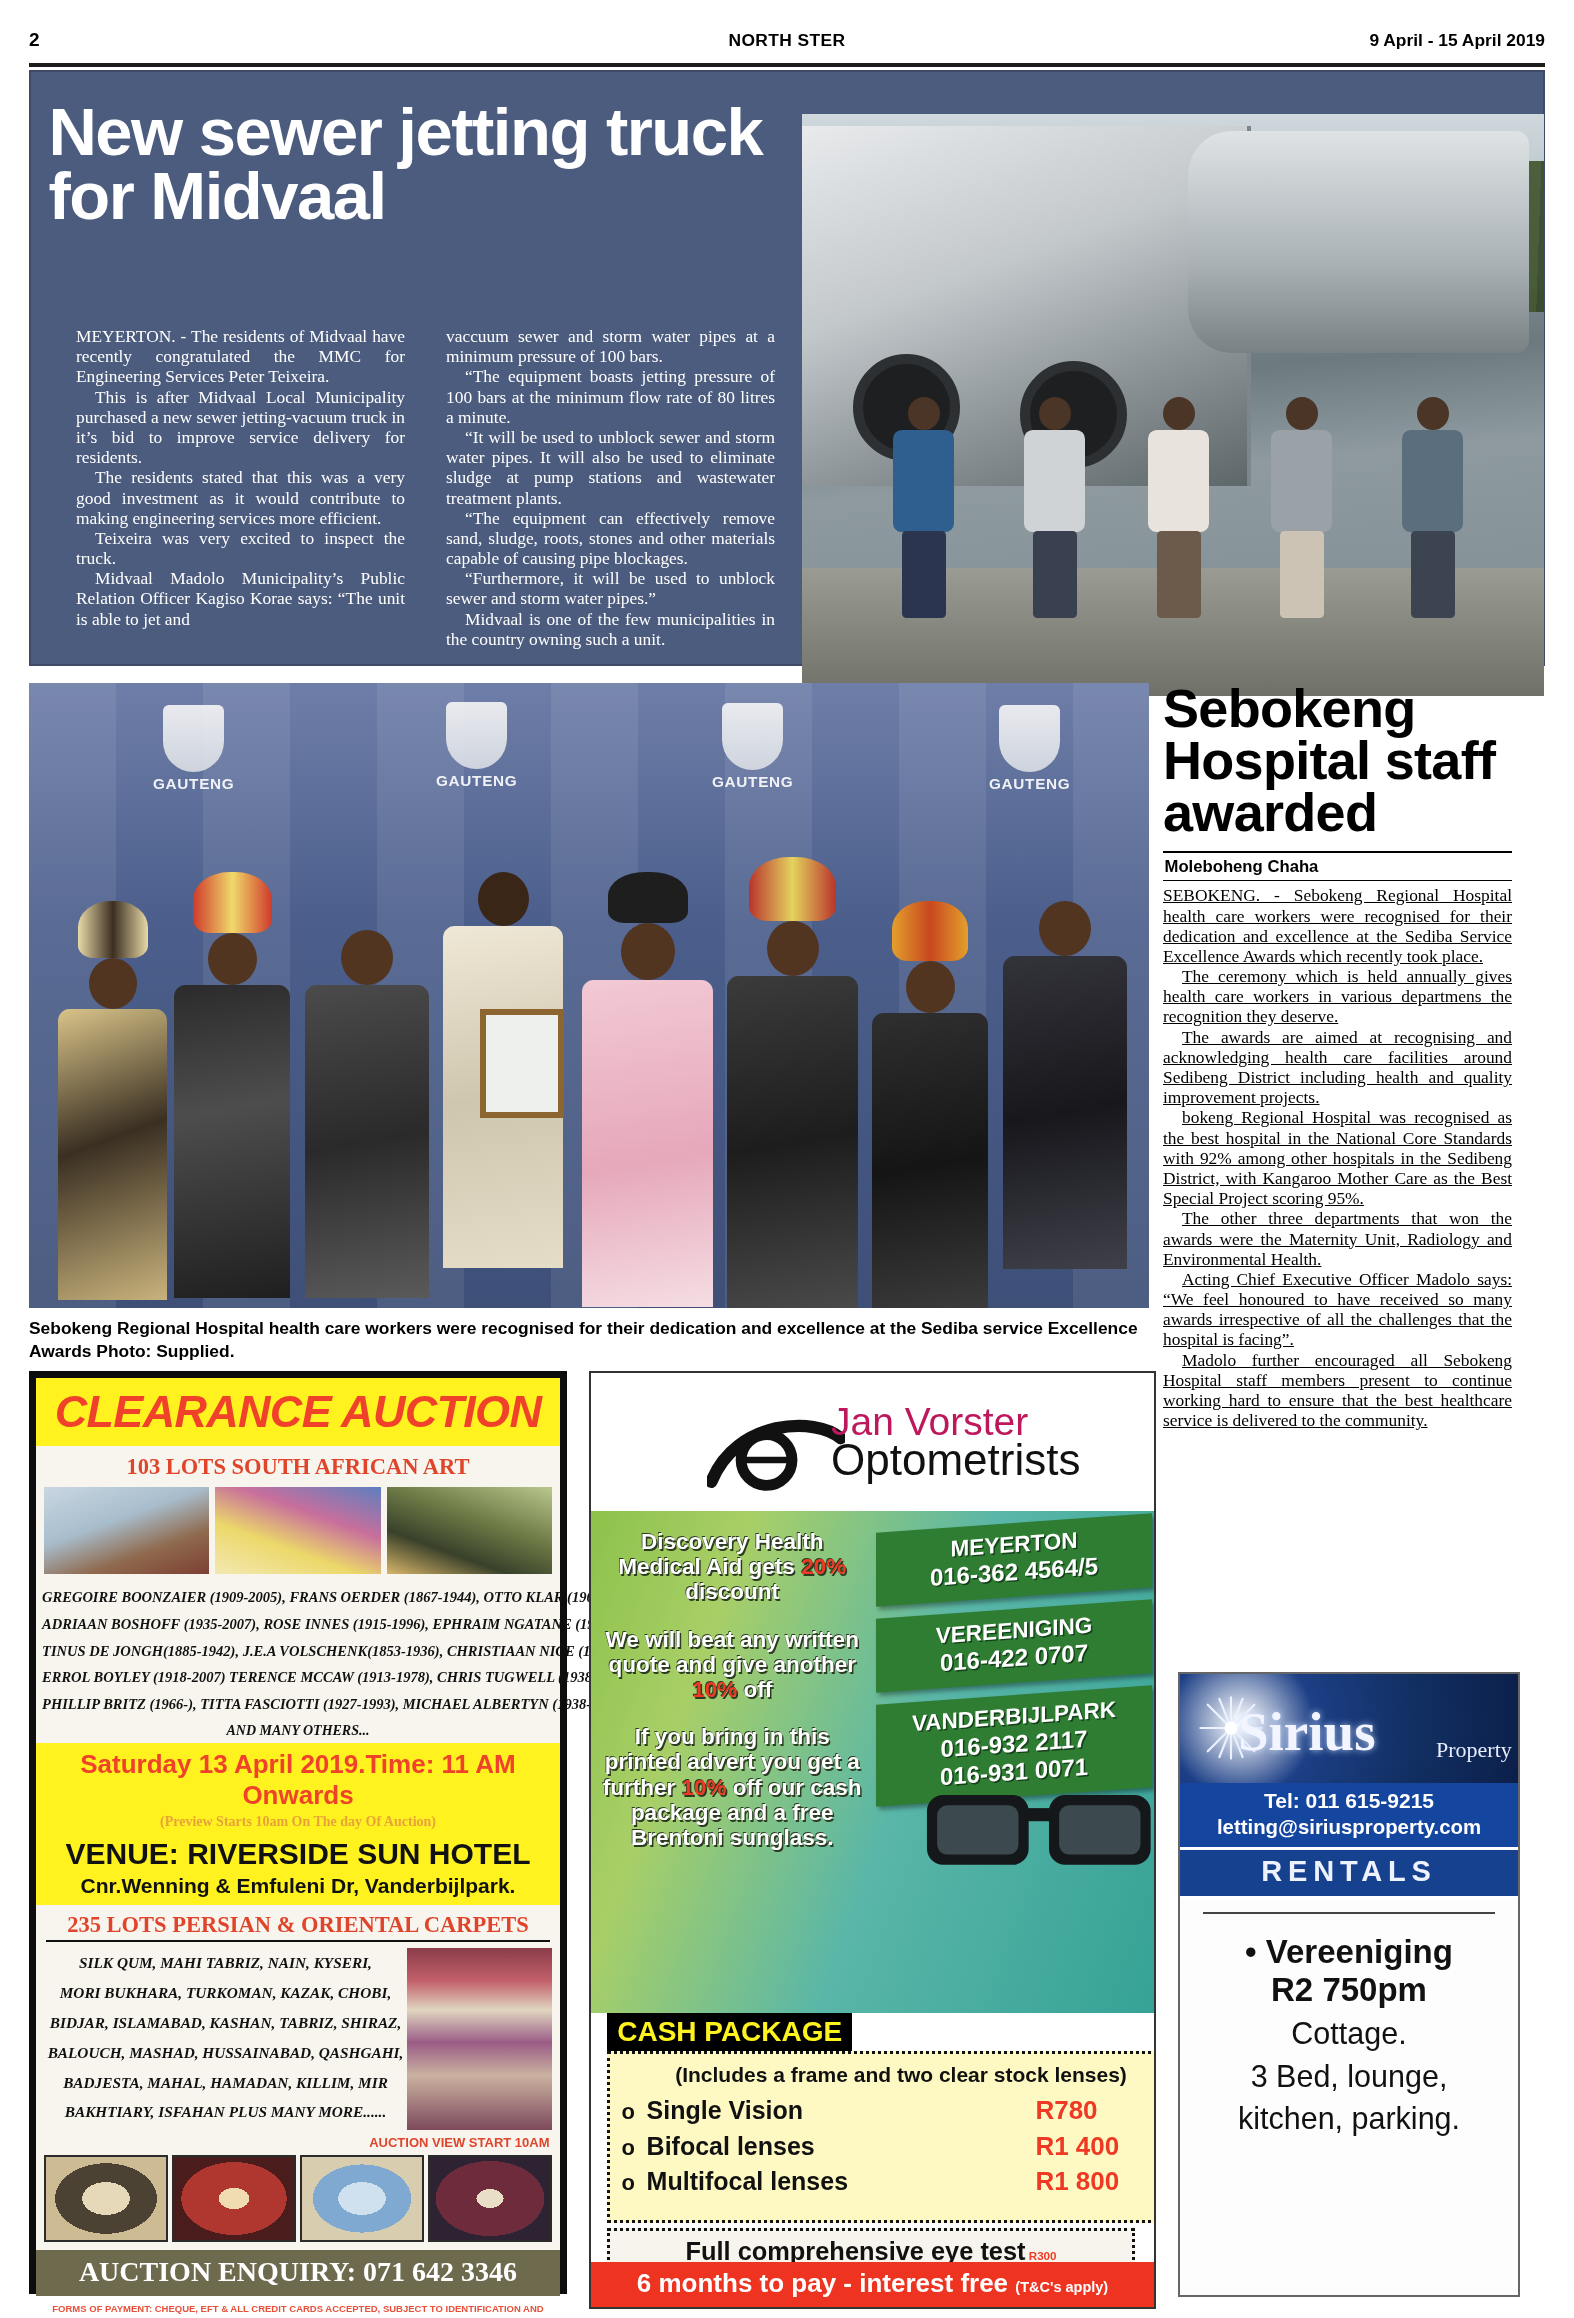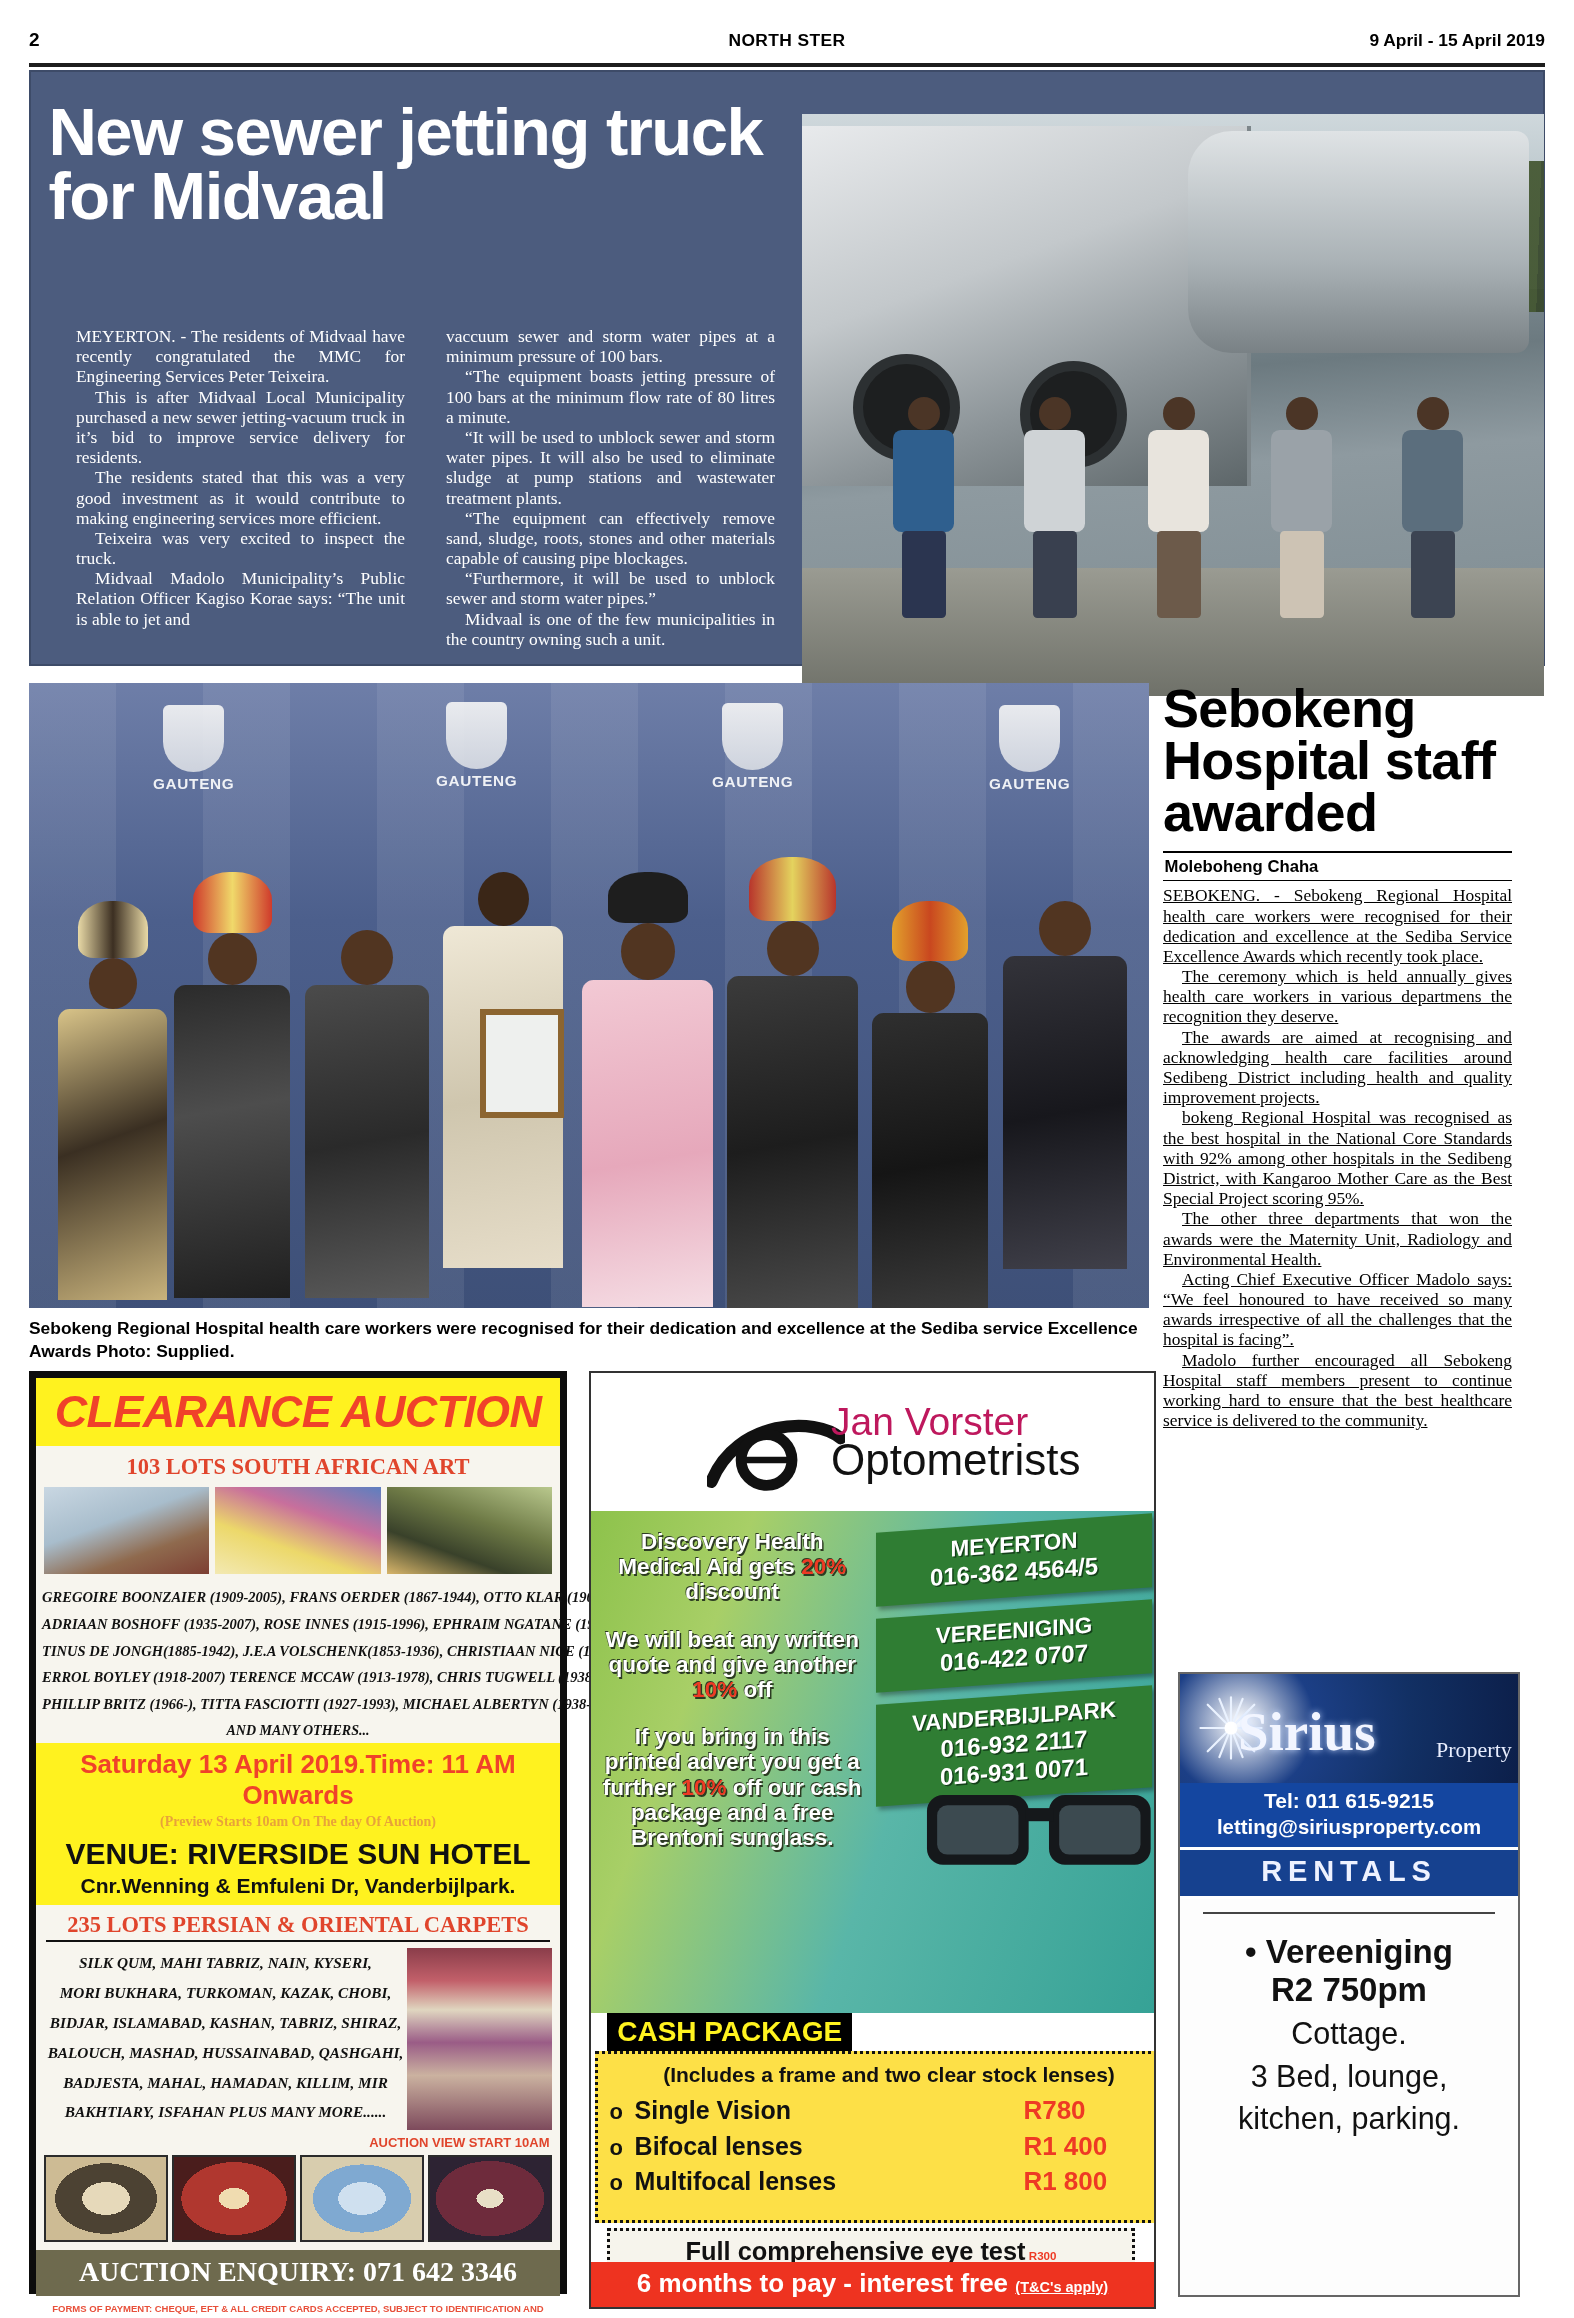--- a/index.html
+++ b/index.html
@@ -129,34 +129,34 @@
           text-shadow:1.5px 1.5px 0 #2c3b22,-0.7px -0.7px 0 #2c3b22;margin-bottom:22px;}
   .op-blk em{font-style:normal;color:#ee3a24;}
   .op-banners{position:absolute;left:285px;top:150px;width:276px;}
   .op-ban{background:#2f7d33;color:#fff;text-align:center;padding:8.7px 5.8px 11.6px;margin-bottom:11.6px;
           transform:skewY(-4deg);box-shadow:2.9px 3.6px 4.4px rgba(0,0,0,.35);}
   .op-ban .city{font:bold 22.5px "Liberation Sans",sans-serif;text-shadow:1.5px 1.5px 0 #14401a;}
   .op-ban .tel{font:bold 24px "Liberation Sans",sans-serif;text-shadow:1.5px 1.5px 0 #14401a;}
   .op-sung{position:absolute;right:-7.3px;top:393px;width:240px;height:138px;}
   .op-cashhead{position:absolute;left:16px;top:640px;background:#000;padding:2.9px 10.2px 5.1px;}
   .op-cashhead span{font:bold 28px "Liberation Sans",sans-serif;color:#fff31f;}
-  .op-cashbox{position:absolute;left:4px;top:678px;width:588px;height:172px;
-              border:3.6px dotted #111;box-sizing:border-box;background:#fde047;padding:8.7px 11.6px;}
+  .op-cashbox{position:absolute;left:16px;top:678px;width:588px;height:172px;
+              border:3.6px dotted #111;box-sizing:border-box;background:#fef9c3;padding:8.7px 11.6px;}
   .op-incl{font:bold 21px "Liberation Sans",sans-serif;color:#111;text-align:center;margin-bottom:8.7px;}
   .op-prow{display:flex;align-items:baseline;margin:4.4px 0;}
   .op-prow .bul{width:25px;font:bold 22px "Liberation Sans",sans-serif;color:#111;}
   .op-prow .nm{flex:1;font:bold 25px "Liberation Sans",sans-serif;color:#111;}
   .op-prow .pr{width:145px;font:bold 26px "Liberation Sans",sans-serif;color:#ee3a24;}
   .op-eyetest{position:absolute;left:16px;top:855px;width:528px;
               border:3.6px dotted #111;box-sizing:border-box;background:#f6f4ec;padding:5.8px 0 8px;text-align:center;}
   .op-eyetest span{font:bold 25.4px "Liberation Sans",sans-serif;color:#111;}
   .op-eyetest b{color:#ee3a24;}
   .op-pay{position:absolute;left:0;bottom:0;width:100%;background:#ee3320;padding:5.8px 0 8px;}
   .op-pay .t{font:bold 26px "Liberation Sans",sans-serif;color:#fff;text-align:center;}
-  .op-pay .t small{font-size:14.5px;text-decoration:underline;}
+  .op-pay .t small{font-size:14.5px;}
 
   
   .ad-sirius{position:absolute;left:1178px;top:1672px;width:342px;height:625px;
              border:2.9px solid #666;box-sizing:border-box;background:#fdfdfd;overflow:hidden;}
   .sir-hero{height:109px;background:radial-gradient(circle at 18% 45%,#ffffff 0 2.2px,#1c3f86 26%,#123064 60%,#0c1f4a 100%);
             position:relative;}
   .sir-star{position:absolute;left:19px;top:22px;width:64px;height:64px;}
   .sir-name{position:absolute;left:58px;top:26px;font:bold 55px "Liberation Serif",serif;color:#f2f5ff;
             text-shadow:0 0 7.3px rgba(200,220,255,.9);}
   .sir-prop{position:absolute;left:256px;top:63px;font:22px "Liberation Serif",serif;color:#e8eeff;}

